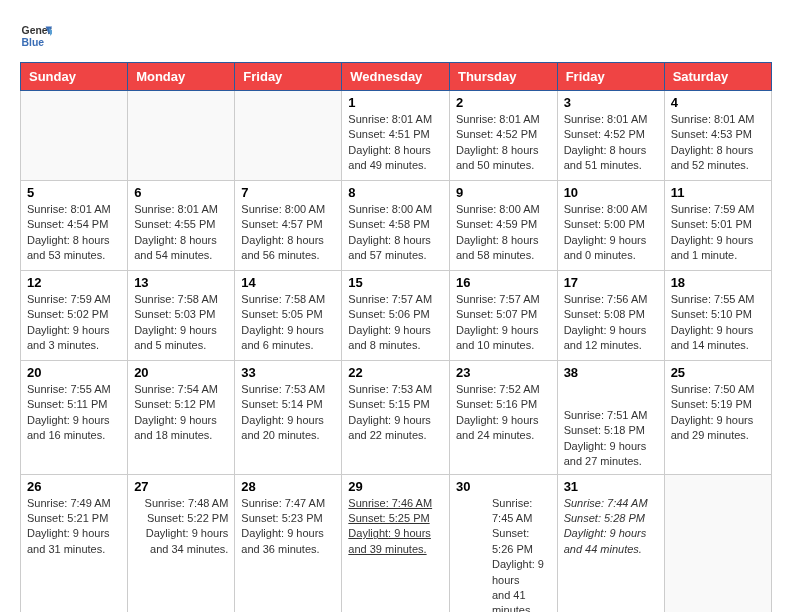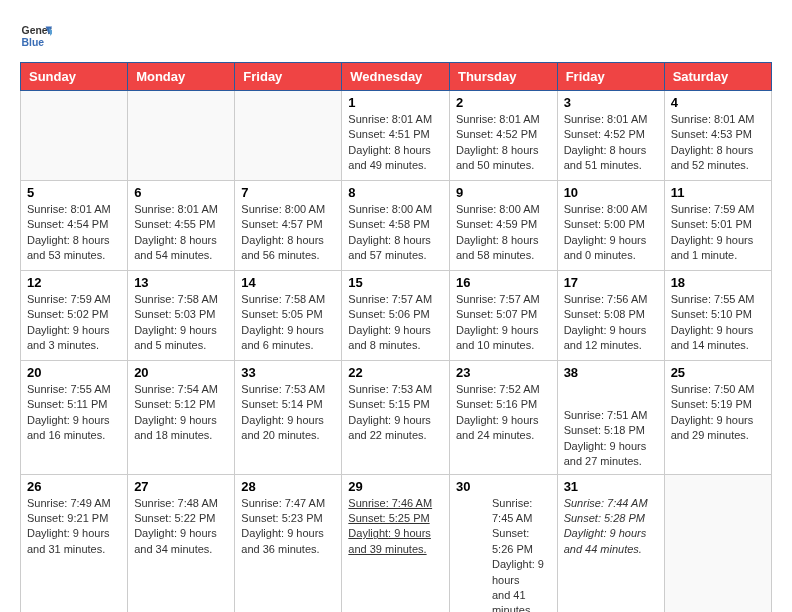--- a/index.html
+++ b/index.html
@@ -289,27 +289,27 @@
           <div class="day-info" style="white-space: pre-line;">Sunrise: 7:50 AM
 Sunset: 5:19 PM
 Daylight: 9 hours
 and 29 minutes.</div>
         </td>
       </tr>
       <tr class="week">
         <td>
           <span class="day-number">26</span>
           <div class="day-info" style="white-space: pre-line;">Sunrise: 7:49 AM
-Sunset: 9:21 PM
+Sunset: 5:21 PM
 Daylight: 9 hours
 and 31 minutes.</div>
         </td>
         <td>
           <span class="day-number">27</span>
-          <div class="day-info" style="white-space: pre-line;">Sunrise: 7:48 AM
+          <div class="day-info" style="white-space: pre-line; text-align: right;">Sunrise: 7:48 AM
 Sunset: 5:22 PM
 Daylight: 9 hours
 and 34 minutes.</div>
         </td>
         <td>
           <span class="day-number">28</span>
           <div class="day-info" style="white-space: pre-line;">Sunrise: 7:47 AM
 Sunset: 5:23 PM
 Daylight: 9 hours
 and 36 minutes.</div>

